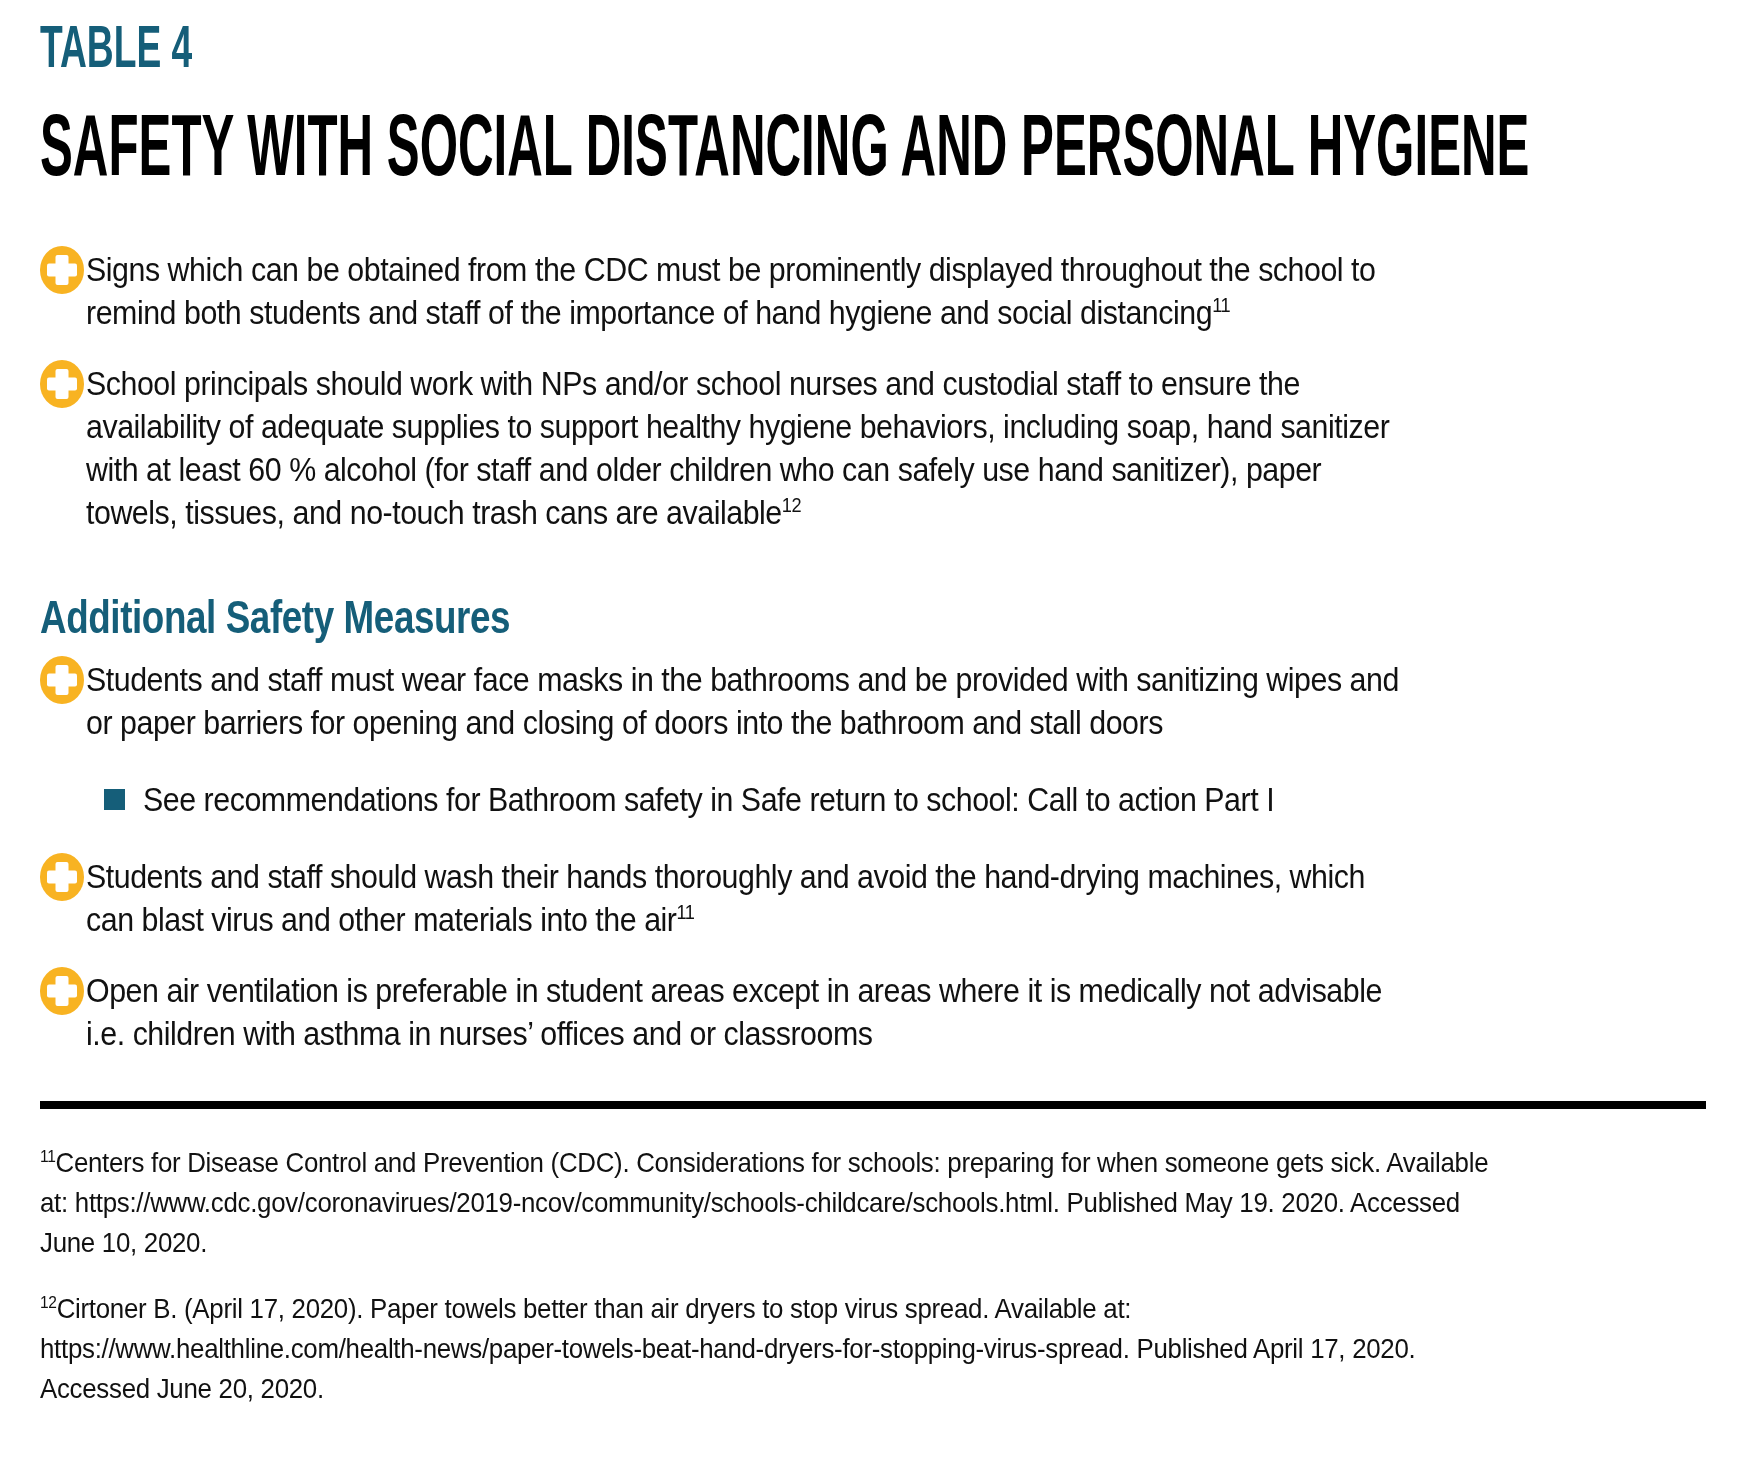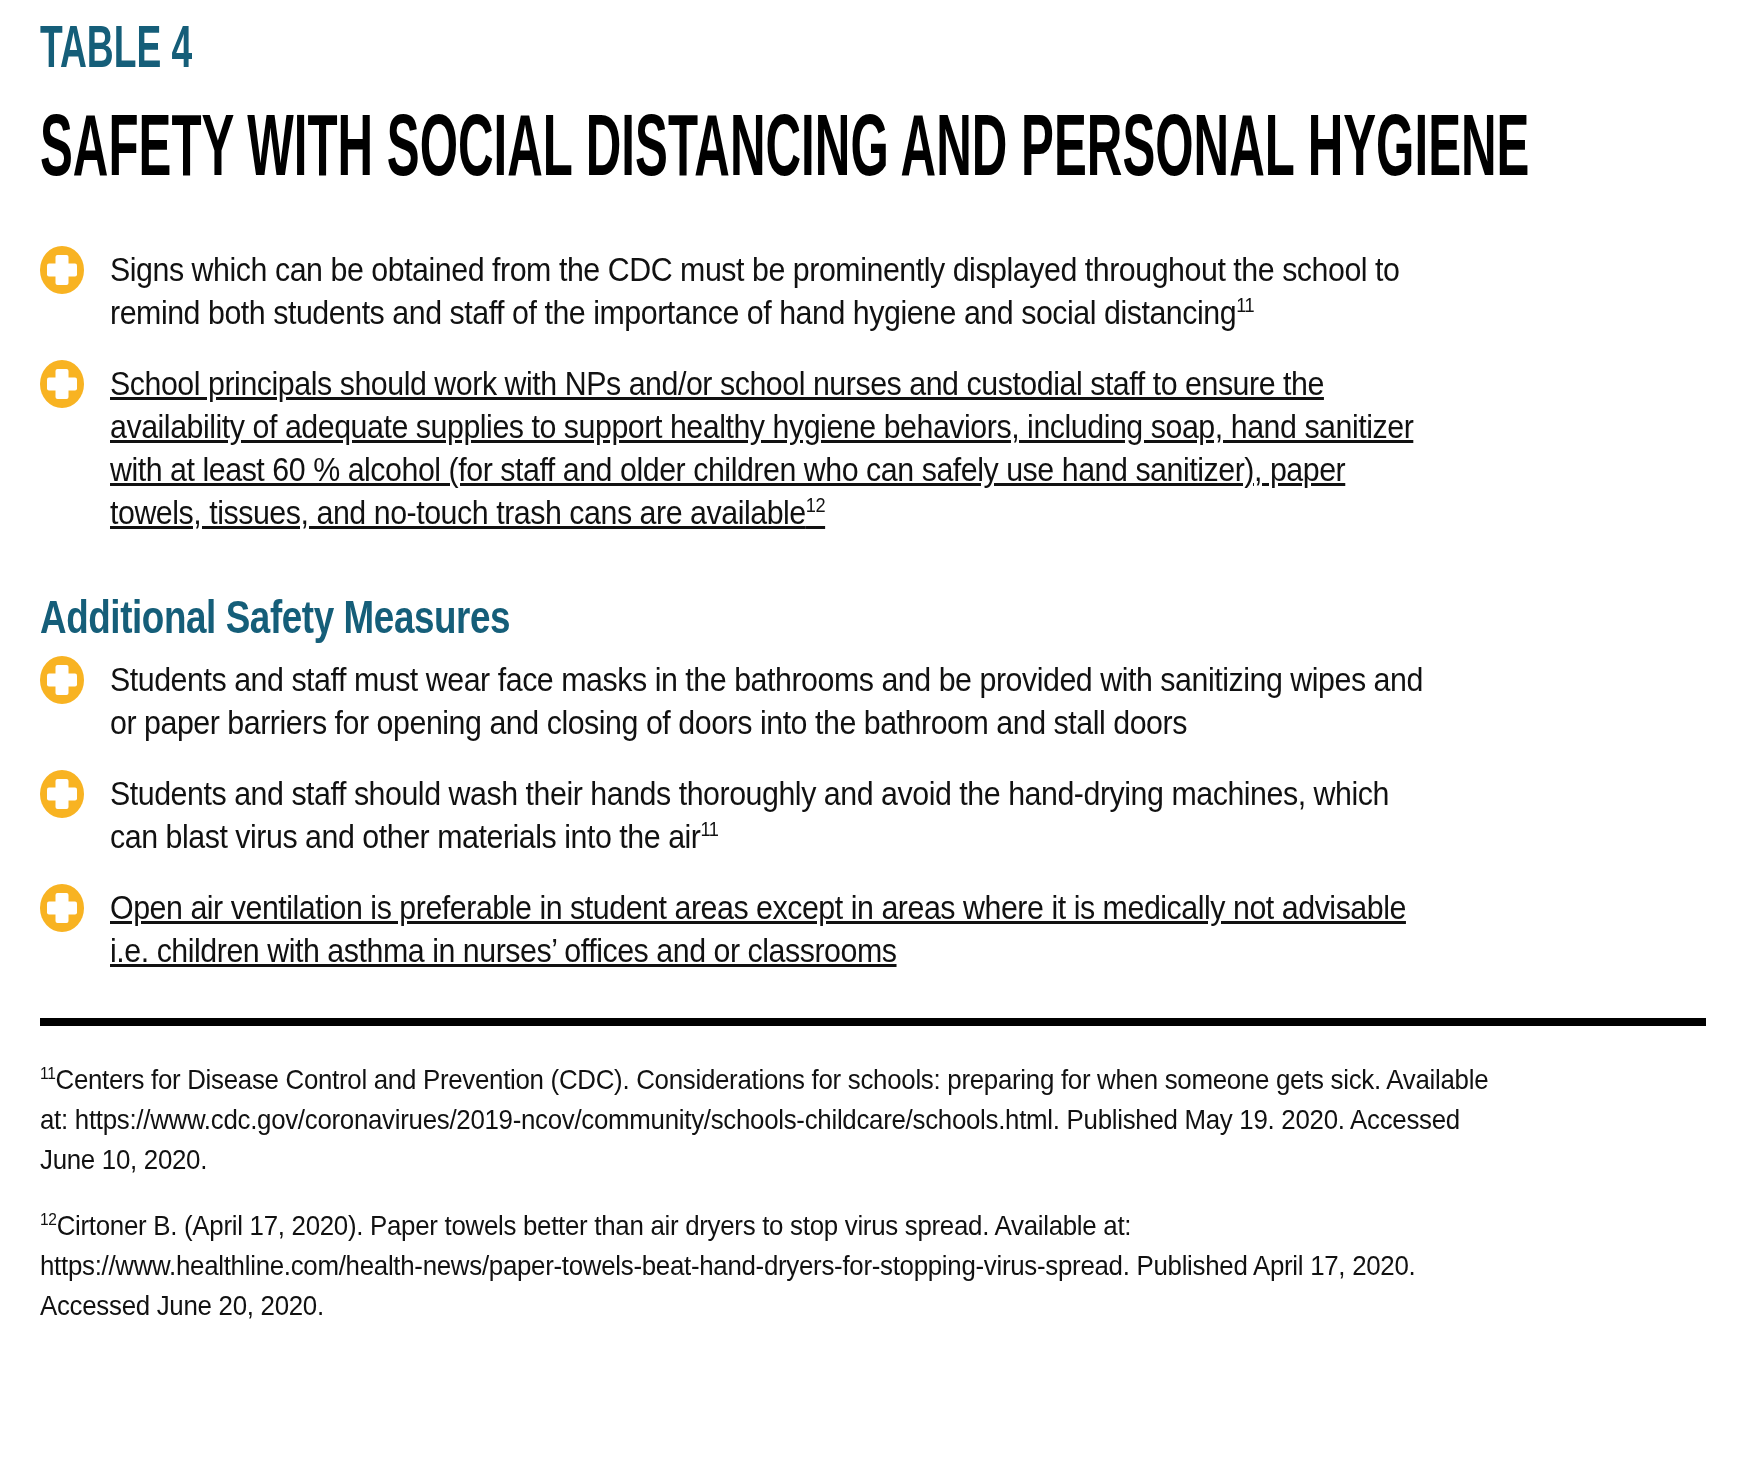--- a/index.html
+++ b/index.html
@@ -34,24 +34,24 @@
     margin-top: 20px;
     white-space: nowrap;
     transform: scaleX(0.56);
     transform-origin: 0 50%;
   }
   ul.bullets { list-style: none; margin-top: 56px; }
   ul.bullets2 { list-style: none; margin-top: 16px; }
   li.bullet {
     display: flex;
     align-items: flex-start;
-    gap: 26px;
+    gap: 2px;
     margin-bottom: 28px;
   }
-  li.bullet:last-child { margin-bottom: 0; text-decoration: underline; }
+  li.bullet:last-child { margin-bottom: 0; }
   .plus-icon { flex: 0 0 44px; height: 48px; margin-top: -2px; }
   .plus-icon svg { display: block; }
   .btext {
     font-size: 33px;
     line-height: 43px;
     letter-spacing: -0.5px;
     width: 1440px;
     transform: scaleX(0.92);
     transform-origin: 0 0;
     overflow-wrap: break-word;
@@ -143,20 +143,24 @@
     <li class="bullet">
       <span class="plus-icon">
         <svg viewBox="0 0 44 48" width="44" height="48" aria-hidden="true">
           <ellipse cx="22" cy="24" rx="22" ry="24" fill="#F8B322"></ellipse>
           <rect x="15.5" y="9" width="13" height="30" rx="2" fill="#ffffff"></rect>
           <rect x="7" y="17.5" width="30" height="13" rx="2" fill="#ffffff"></rect>
         </svg>
       </span>
       <p class="btext"><span>Students and staff must wear face masks in the bathrooms and be provided with sanitizing wipes and or paper barriers for opening and closing of doors into the bathroom and stall doors</span><sup></sup></p>
     </li>
+    <li class="bullet sub">
+      <span class="square-icon"></span>
+      <p class="btext"><span>See recommendations for Bathroom safety in Safe return to school: Call to action Part I</span></p>
+    </li>
     <li class="bullet">
       <span class="plus-icon">
         <svg viewBox="0 0 44 48" width="44" height="48" aria-hidden="true">
           <ellipse cx="22" cy="24" rx="22" ry="24" fill="#F8B322"></ellipse>
           <rect x="15.5" y="9" width="13" height="30" rx="2" fill="#ffffff"></rect>
           <rect x="7" y="17.5" width="30" height="13" rx="2" fill="#ffffff"></rect>
         </svg>
       </span>
       <p class="btext"><span>Students and staff should wash their hands thoroughly and avoid the hand-drying machines, which can blast virus and other materials into the air</span><sup>11</sup></p>
     </li>

